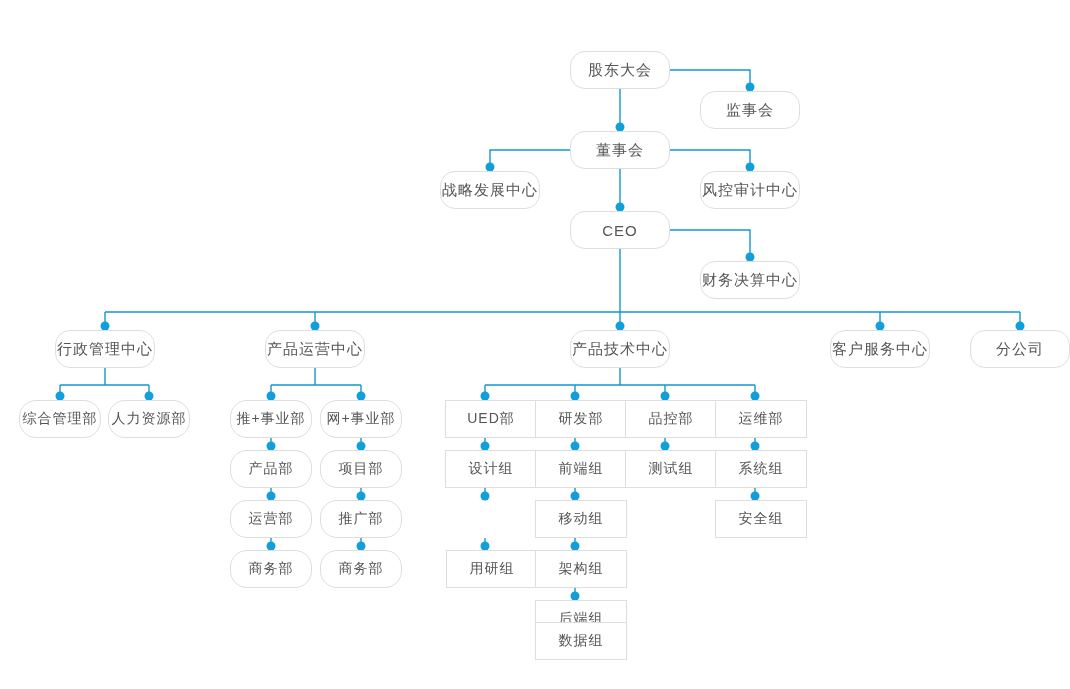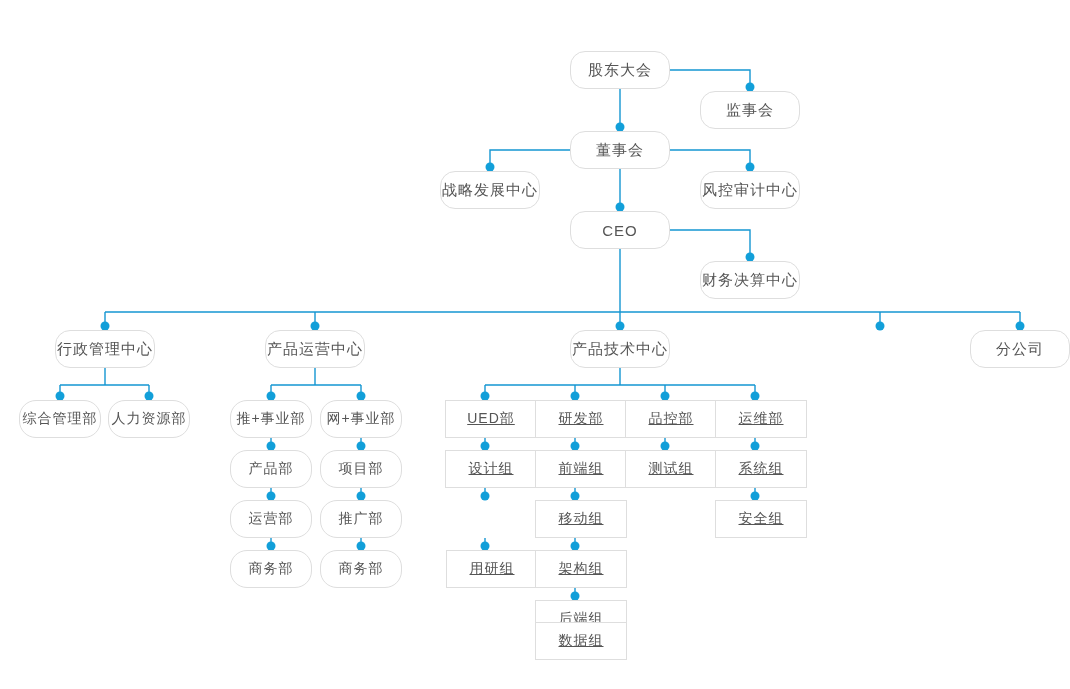--- a/index.html
+++ b/index.html
@@ -14,21 +14,21 @@
   svg.wires path{stroke:var(--line);stroke-width:1.4;fill:none;}
   svg.wires circle{fill:var(--dot);stroke:none;}
   .node{
     position:absolute;height:38px;box-sizing:border-box;background:#fff;
     border:1px solid var(--border);color:var(--text);
     display:flex;align-items:center;justify-content:center;
     font-size:14px;letter-spacing:1px;white-space:nowrap;
   }
   .lg{width:100px;font-size:15px;border-radius:15px;}
   .sm{width:82px;border-radius:17px;}
-  .tc{width:92px;text-decoration:underline;}
+  .tc{width:92px;}
 </style>
 </head>
 <body>
 
 <div class="canvas">
 
   <svg class="wires" viewBox="0 0 1070 689">
     <g>
       <path d="M620 89V127"></path>
       <path d="M670 70H750V87"></path>
@@ -97,20 +97,21 @@
   <div class="node lg" style="left:700px;top:91px">监事会</div>
   <div class="node lg" style="left:570px;top:131px">董事会</div>
   <div class="node lg" style="left:440px;top:171px">战略发展中心</div>
   <div class="node lg" style="left:700px;top:171px">风控审计中心</div>
   <div class="node lg" style="left:570px;top:211px">CEO</div>
   <div class="node lg" style="left:700px;top:261px">财务决算中心</div>
 
   <div class="node lg" style="left:55px;top:330px">行政管理中心</div>
   <div class="node lg" style="left:265px;top:330px">产品运营中心</div>
   <div class="node lg" style="left:570px;top:330px">产品技术中心</div>
+  <div class="node lg" style="left:830px;top:330px">客户服务中心</div>
   <div class="node lg" style="left:970px;top:330px">分公司</div>
 
   <div class="node sm" style="left:19px;top:400px">综合管理部</div>
   <div class="node sm" style="left:108px;top:400px">人力资源部</div>
 
   <div class="node sm" style="left:230px;top:400px">推+事业部</div>
   <div class="node sm" style="left:230px;top:450px">产品部</div>
   <div class="node sm" style="left:230px;top:500px">运营部</div>
   <div class="node sm" style="left:230px;top:550px">商务部</div>
 

